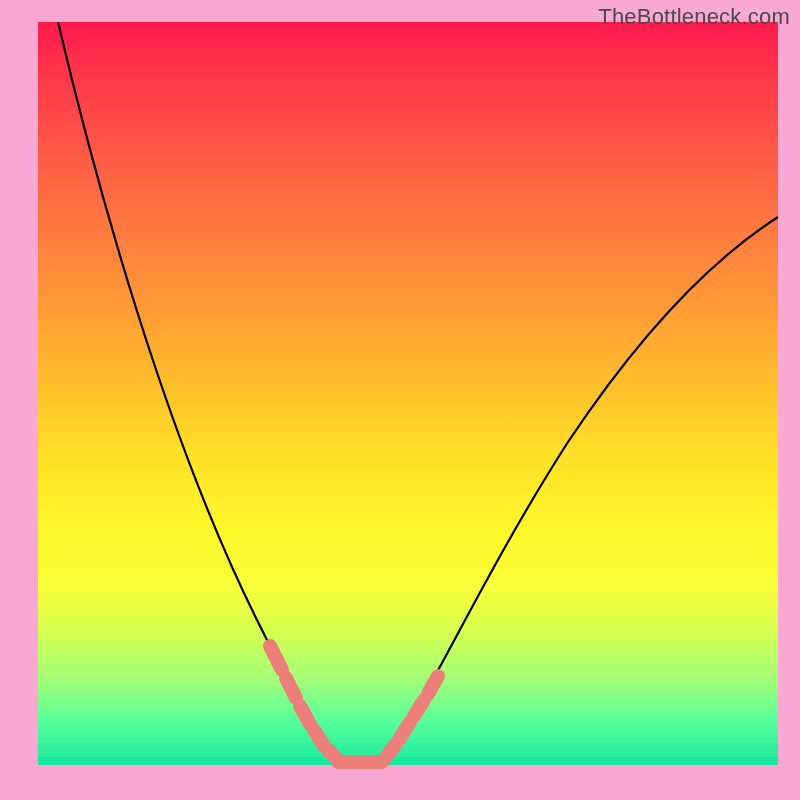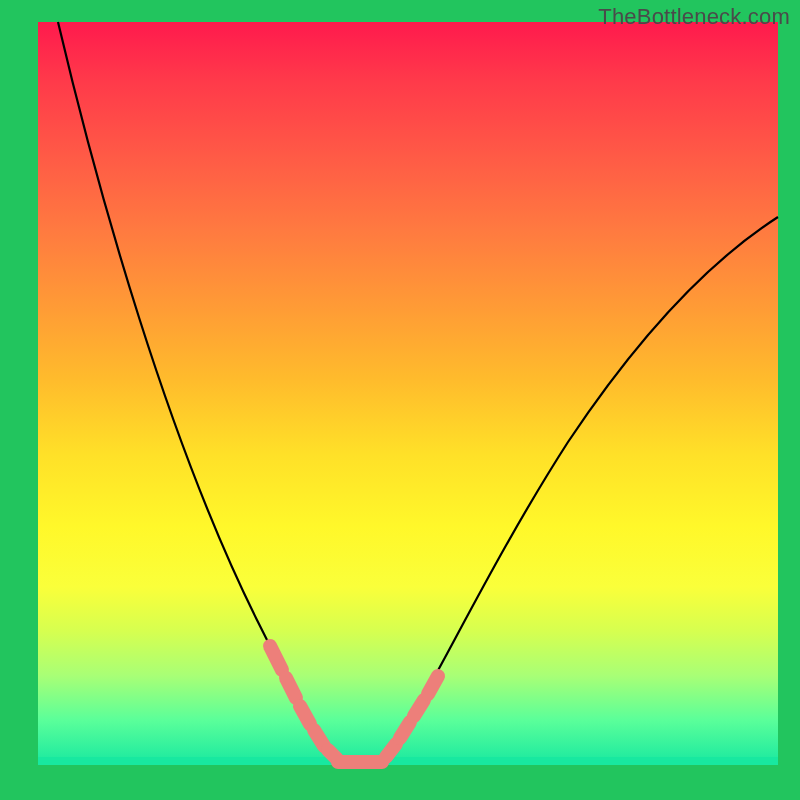--- a/index.html
+++ b/index.html
@@ -10,21 +10,21 @@
     background: #000;
     overflow: hidden;
     font-family: Arial, Helvetica, sans-serif;
   }
   .frame {
     position: absolute;
     left: 0;
     top: 0;
     width: 800px;
     height: 800px;
-    background: #22c55e;
+    background: #f9a8d4;
   }
   .plot {
     position: absolute;
     left: 38px;
     top: 22px;
     width: 740px;
     height: 743px;
     
     background: linear-gradient(to bottom,
       #ff1a4d 0%,

